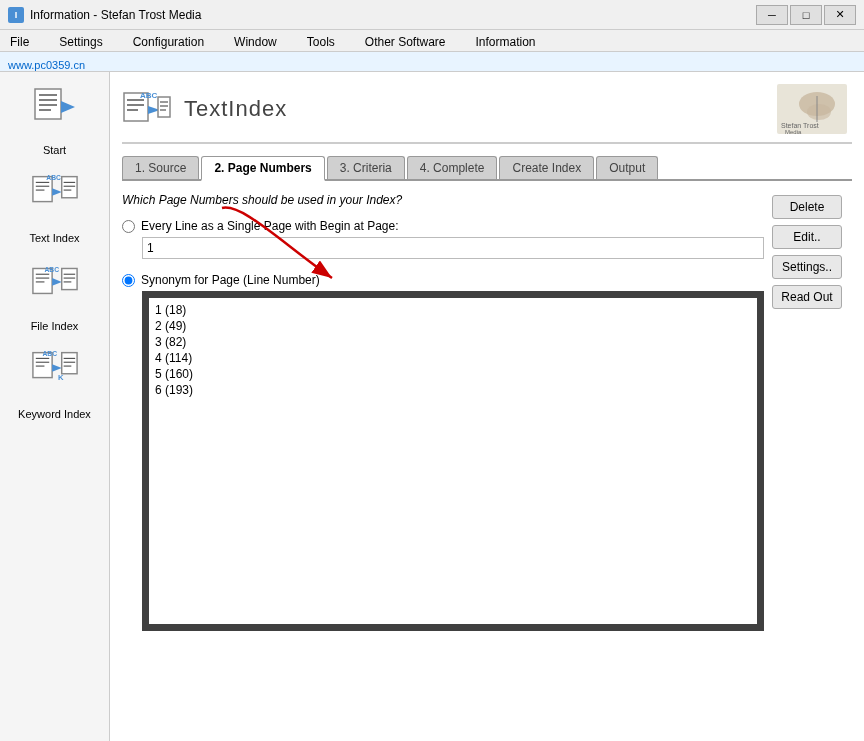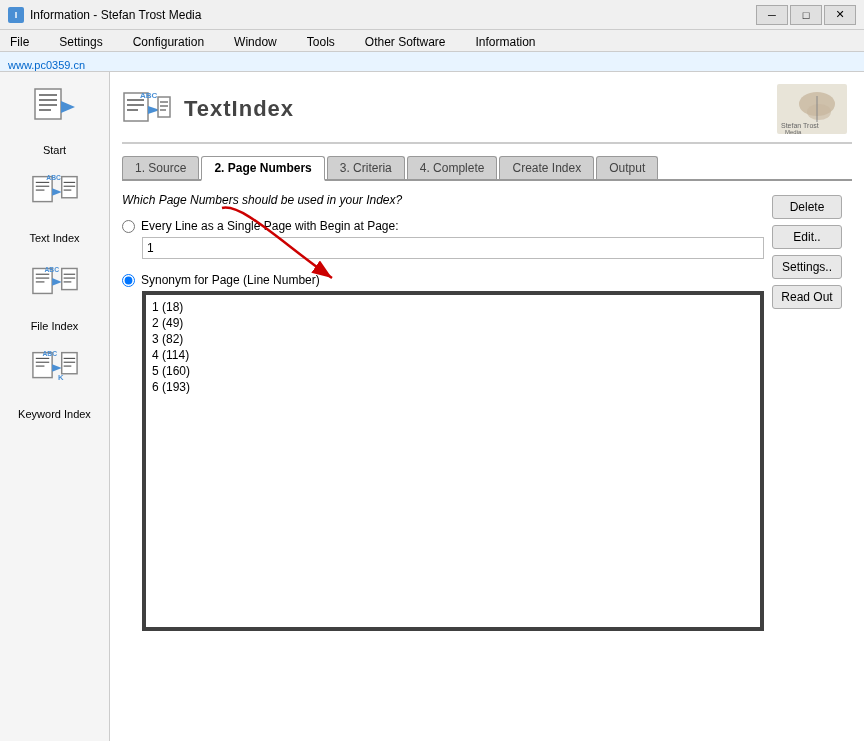--- a/index.html
+++ b/index.html
@@ -137,21 +137,21 @@
       padding-bottom: 8px;
       border-bottom: 2px solid #ccc;
     }
     .header-icon {
       width: 50px;
       height: 40px;
       margin-right: 12px;
     }
     .header-title {
       font-size: 22px;
-      font-weight: bold;
+      font-weight: normal;
       color: #444;
       letter-spacing: 1px;
     }
     .logo-butterfly {
       margin-left: auto;
       width: 80px;
       height: 50px;
       display: flex;
       align-items: center;
       justify-content: center;
@@ -232,21 +232,21 @@
       height: 22px;
       border: 1px solid #bbb;
       padding: 2px 4px;
       font-size: 12px;
       background: white;
     }
 
     .list-box {
       margin-left: 20px;
       margin-top: 4px;
-      border: 4px solid #404040;
+      border: 7px solid #404040;
       background: white;
       height: 340px;
       padding: 4px;
       font-size: 12px;
       overflow-y: auto;
       width: calc(100% - 20px);
     }
     .list-item-entry {
       padding: 1px 2px;
       cursor: pointer;

